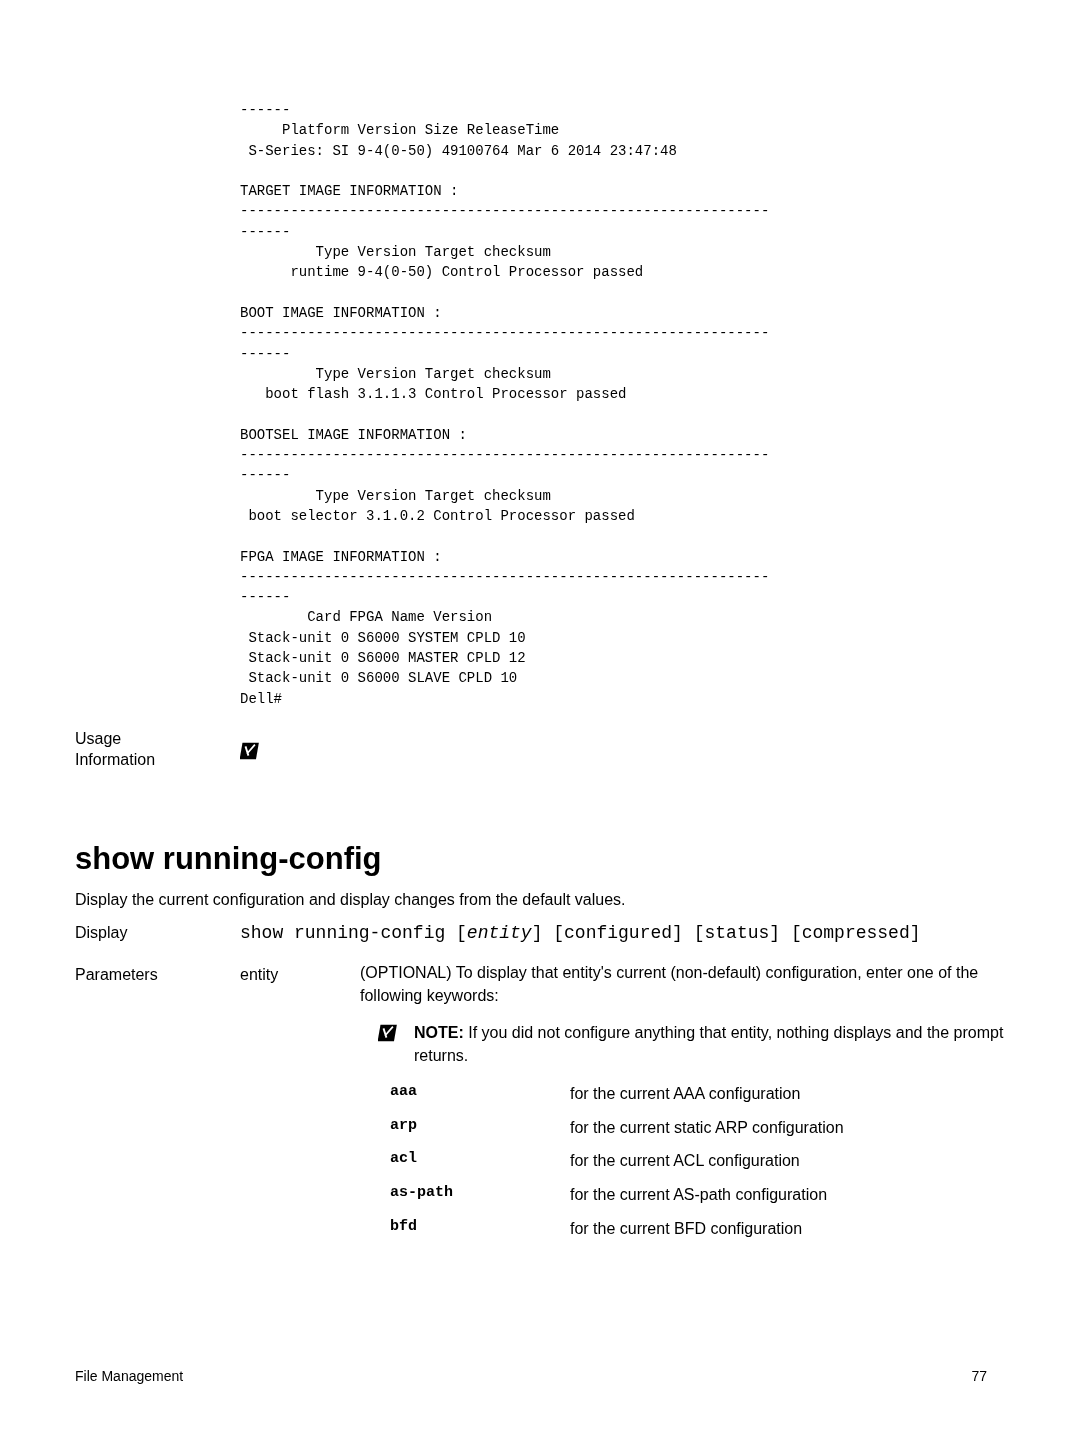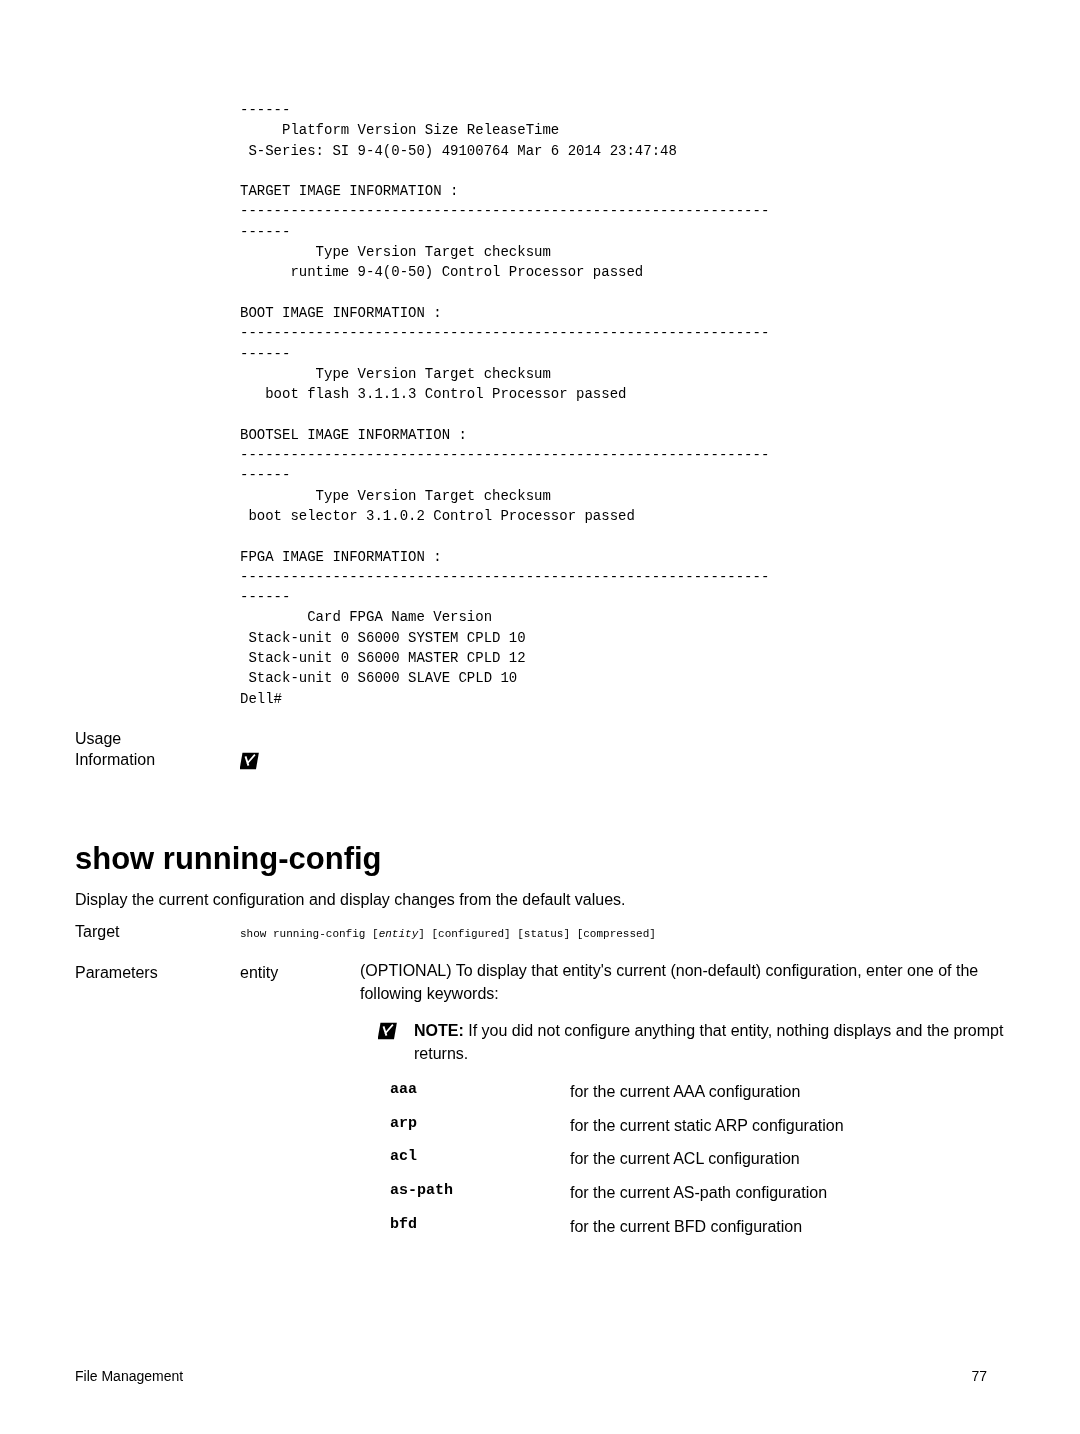--- a/index.html
+++ b/index.html
@@ -14,21 +14,21 @@
     }
     .code-block {
       font-family: "Courier New", Courier, monospace;
       font-size: 14px;
       line-height: 1.45;
       white-space: pre;
       margin-left: 165px;
     }
     .usage-row {
       display: flex;
-      align-items: flex-end;
+      align-items: center;
       margin-top: 20px;
     }
     .usage-label {
       width: 165px;
       font-size: 16px;
       line-height: 1.3;
     }
     .note-icon {
       width: 22px;
       height: 20px;
@@ -57,21 +57,21 @@
       display: flex;
       align-items: baseline;
       margin-bottom: 18px;
     }
     .syntax-row .label {
       width: 165px;
       font-size: 16px;
     }
     .syntax-code {
       font-family: "Courier New", Courier, monospace;
-      font-size: 11px;
+      font-size: 18px;
     }
     .syntax-code .ital { font-style: italic; }
 
     .params-row {
       display: flex;
       align-items: flex-start;
     }
     .params-row .label {
       width: 165px;
       font-size: 16px;
@@ -173,21 +173,21 @@
       <path d="M3 2 L21 2 L21 20 L3 20 Z" fill="#000" transform="skewX(-10)"></path>
       <path d="M7 6 L12 16 M10 14 L17 4" stroke="#fff" stroke-width="2" fill="none" transform="skewX(-10)"></path>
     </svg>
   </span>
 </div>
 
 <h2 class="heading2">show running-config</h2>
 <p class="subtext">Display the current configuration and display changes from the default values.</p>
 
 <div class="syntax-row">
-  <div class="label">Target</div>
+  <div class="label">Display</div>
   <div class="syntax-code">
     <span>show running-config [</span><span class="ital">entity</span><span>] [configured] [status] [compressed]</span>
   </div>
 </div>
 
 <div class="params-row">
   <div class="label">Parameters</div>
   <div class="entity-label">entity</div>
   <div class="params-content">
     <div class="param-desc">(OPTIONAL) To display that entity's current (non-default) configuration, enter one of the following keywords:</div>

